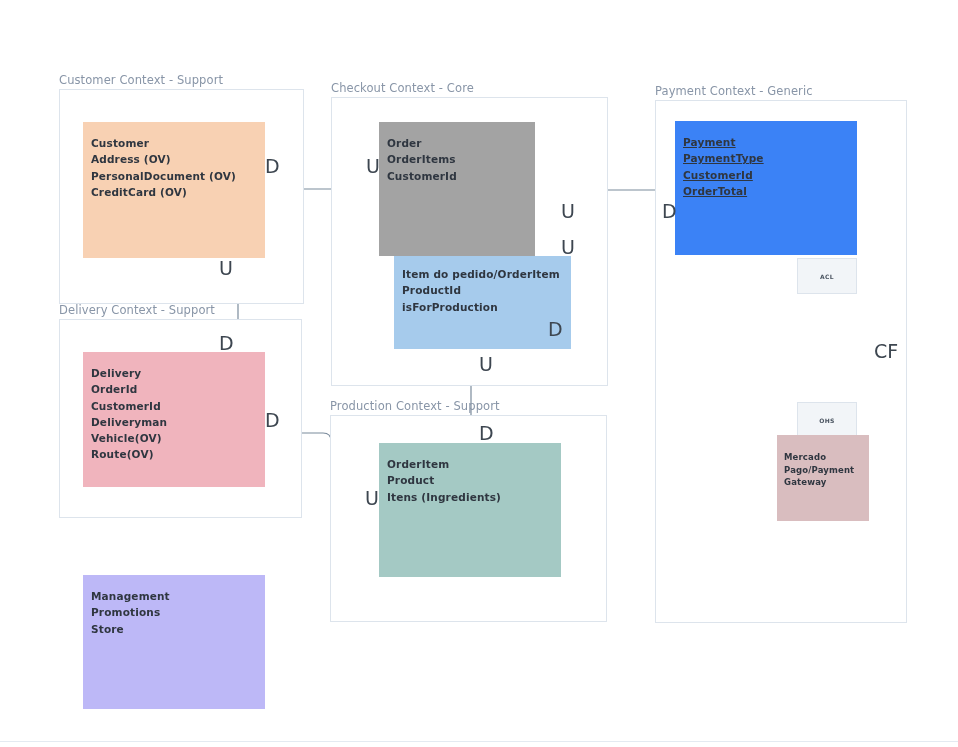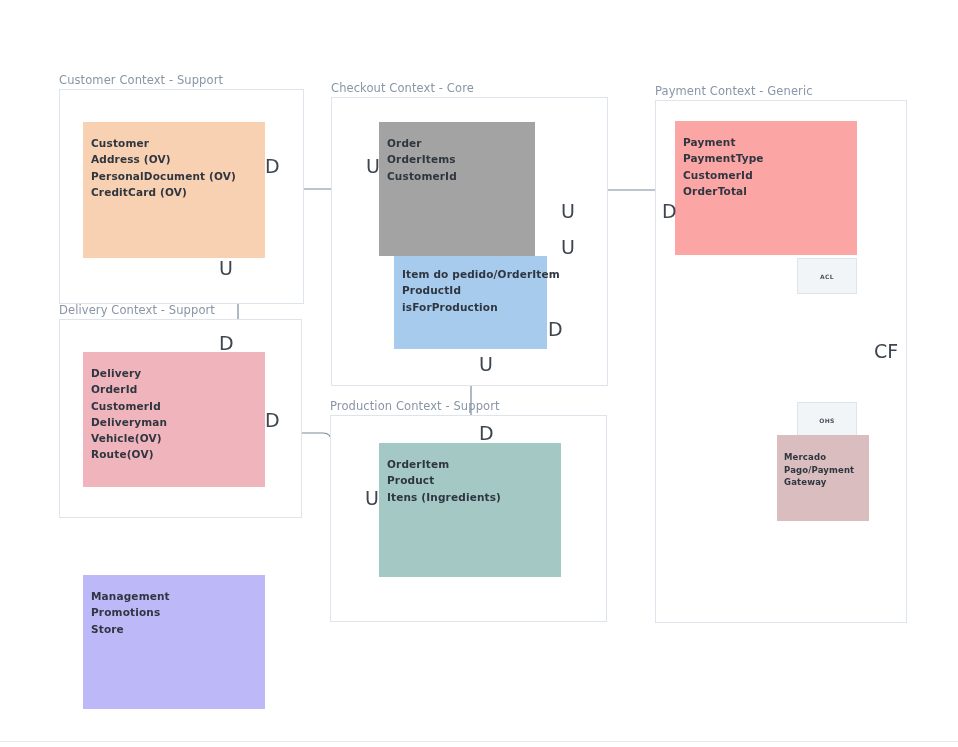--- a/index.html
+++ b/index.html
@@ -148,27 +148,27 @@
     <span class="line">PersonalDocument (OV)</span>
     <span class="line">CreditCard (OV)</span>
   </div>
 
   <div class="card" style="left:379px;top:122px;width:156px;height:134px;background:#a3a3a3;">
     <span class="line">Order</span>
     <span class="line">OrderItems</span>
     <span class="line">CustomerId</span>
   </div>
 
-  <div class="card" style="left:394px;top:256px;width:153px;height:93px;background:#a6cbec;padding-top:10px;">
+  <div class="card" style="left:394px;top:256px;width:177px;height:93px;background:#a6cbec;padding-top:10px;">
     <span class="line">Item do pedido/OrderItem</span>
     <span class="line">ProductId</span>
     <span class="line">isForProduction</span>
   </div>
 
-  <div class="card" style="left:675px;top:121px;width:182px;height:134px;background:#fca5a5;">
+  <div class="card" style="left:675px;top:121px;width:182px;height:134px;background:#3b82f6;text-decoration:underline;">
     <span class="line">Payment</span>
     <span class="line">PaymentType</span>
     <span class="line">CustomerId</span>
     <span class="line">OrderTotal</span>
   </div>
 
   <div class="card" style="left:83px;top:352px;width:182px;height:135px;background:#f0b4bd;">
     <span class="line">Delivery</span>
     <span class="line">OrderId</span>
     <span class="line">CustomerId</span>

